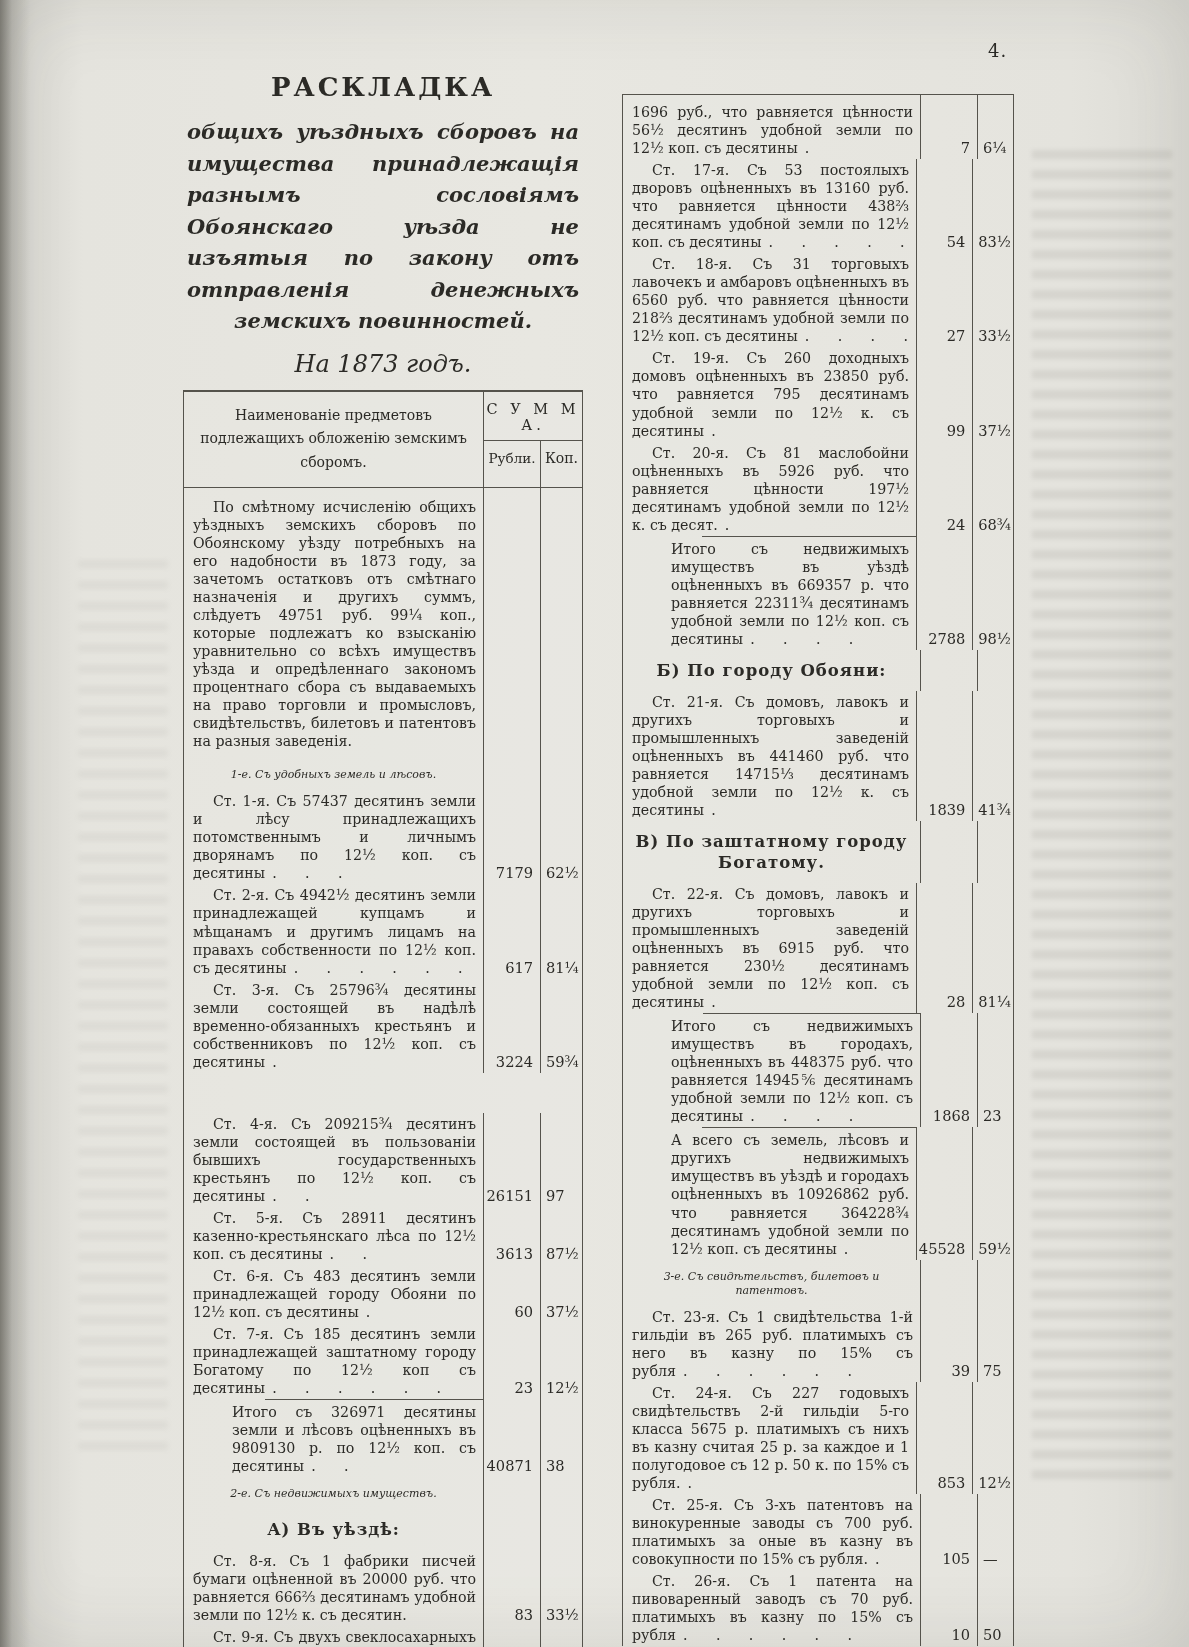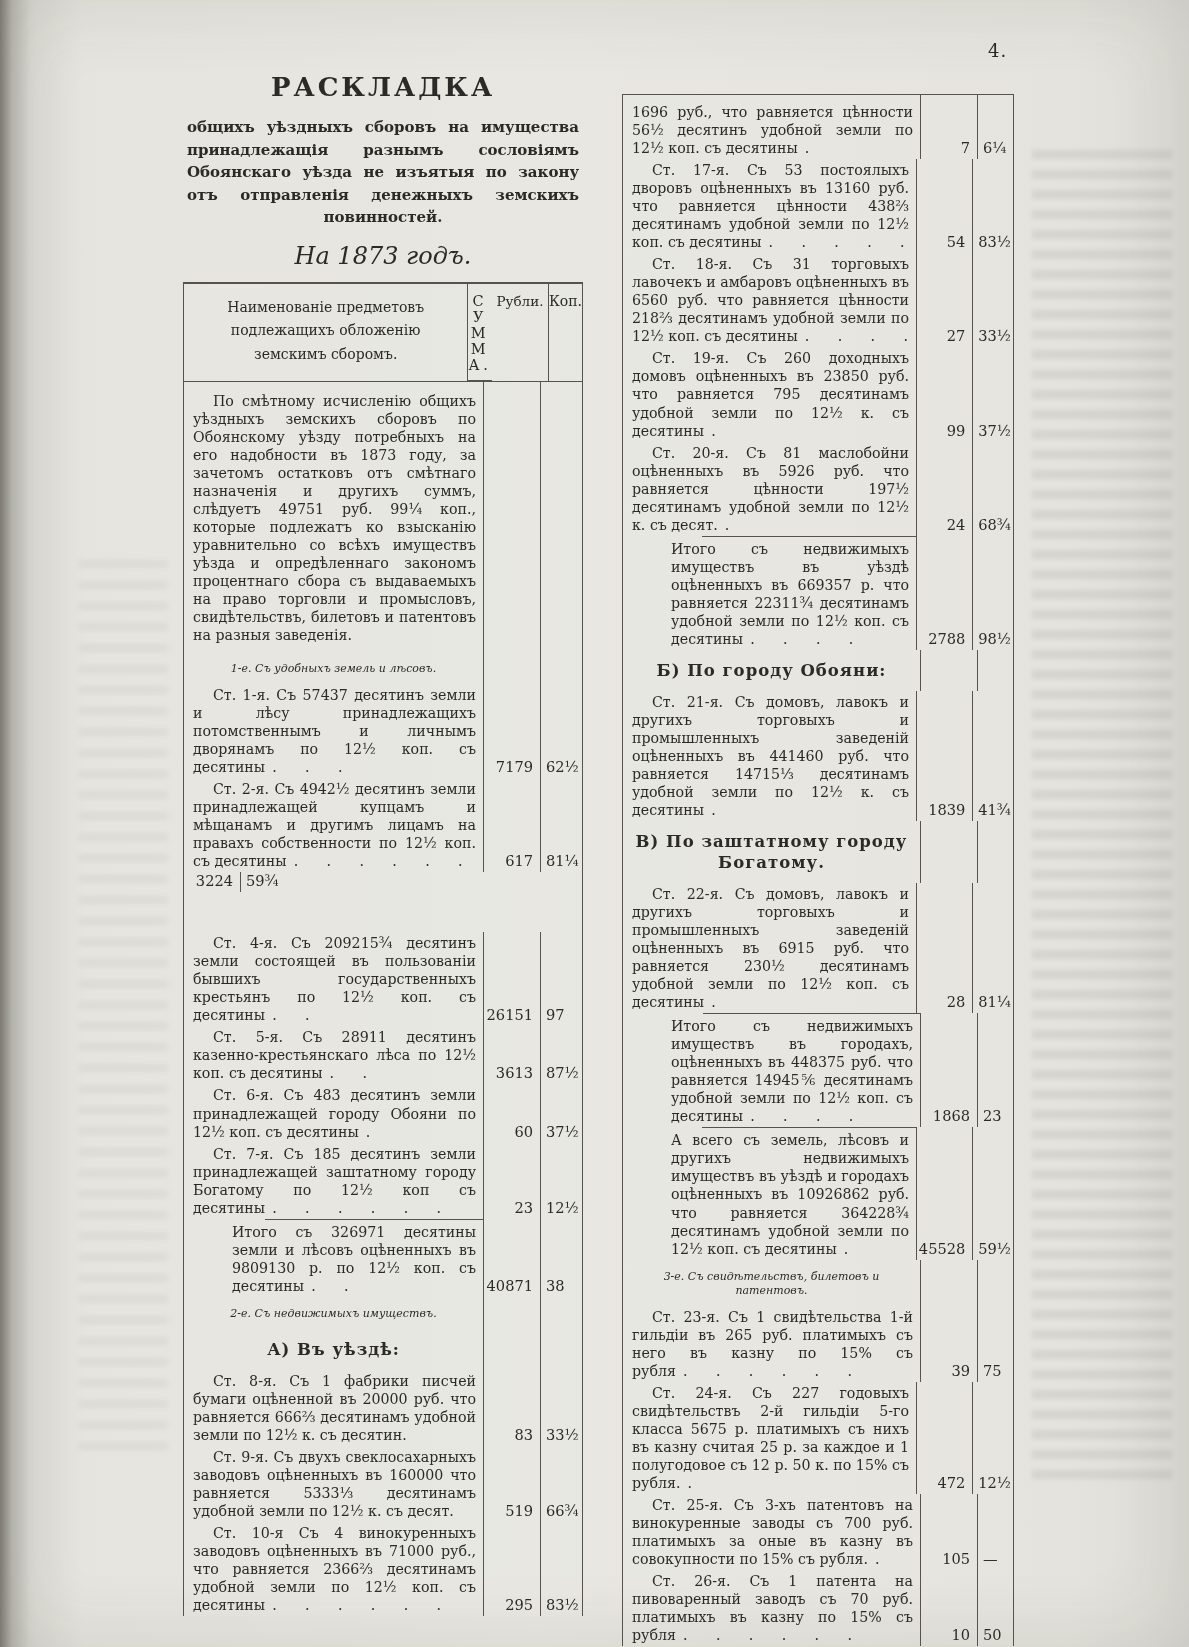--- a/index.html
+++ b/index.html
@@ -22,29 +22,29 @@
     filter:blur(2px);}
   .bleed-left{position:absolute;left:78px;top:560px;width:90px;height:900px;opacity:.35;
     background:repeating-linear-gradient(180deg, rgba(130,128,120,.25) 0 8px, rgba(0,0,0,0) 8px 21px);
     filter:blur(2.5px);}
   .page-number{position:absolute;left:988px;top:40px;font-size:18px;letter-spacing:1px;}
 
   .col-left{position:absolute;left:183px;top:72px;width:400px;}
   .col-right{position:absolute;left:622px;top:94px;width:392px;}
 
   .doc-title{text-align:center;font-weight:bold;font-size:26px;letter-spacing:3px;margin:0 0 14px 0;}
-  .doc-subtitle{font-weight:600;font-size:15px;line-height:1.5;text-align:justify;text-align-last:center;padding:0 4px;}
+  .doc-subtitle{font-weight:600;font-size:21px;line-height:1.5;text-align:justify;text-align-last:center;padding:0 4px;font-style:italic;}
   .doc-year{text-align:center;font-style:italic;font-size:24px;margin:13px 0 12px 0;}
 
   .table{border:1.5px solid var(--rule);border-bottom:none;background:rgba(255,255,255,.04);}
   .left-table{border-top:2.5px solid var(--rule);}
   .thead{display:flex;border-bottom:1.5px solid var(--rule);}
   .th-name{width:300px;border-right:1px solid var(--rule);text-align:center;font-size:14px;
     line-height:1.7;padding:12px 10px;}
-  .th-sum{flex:1;display:flex;flex-direction:row;}
+  .th-sum{flex:1;display:flex;flex-direction:column;}
   .th-sum-top{text-align:center;letter-spacing:4px;font-size:14.5px;padding:9px 0 7px;border-bottom:1px solid var(--rule);}
   .th-sub{display:flex;flex:1;}
   .th-rub{width:57px;border-right:1px solid var(--rule);text-align:center;font-size:13.5px;padding:9px 0;}
   .th-kop{flex:1;text-align:center;font-size:14px;padding:9px 0;}
 
   .tbody{display:flex;flex-direction:column;}
   .row{display:flex;align-items:stretch;}
   .c-text{width:300px;border-right:1px solid var(--rule);padding:2px 7px 2px 9px;
     font-size:14.2px;line-height:1.27;text-align:justify;position:relative;}
   .c-rub{width:57px;border-right:1px solid var(--rule);display:flex;align-items:flex-end;
@@ -105,20 +105,21 @@
     <div class="c-kop">62½</div>
   </div>
 
   <div class="row t-item">
     <div class="c-text">Ст. 2-я. Съ 4942½ десятинъ земли принадлежащей купцамъ и мѣщанамъ и другимъ лицамъ на правахъ собственности по 12½ коп. съ десятины .  .  .  .  .  .</div>
     <div class="c-rub">617</div>
     <div class="c-kop">81¼</div>
   </div>
 
   <div class="row t-item">
+    <div class="c-text">Ст. 3-я. Съ 25796¾ десятины земли состоящей въ надѣлѣ временно-обязанныхъ крестьянъ и собственниковъ по 12½ коп. съ десятины .</div>
     <div class="c-rub">3224</div>
     <div class="c-kop">59¾</div>
   </div>
 
   <div class="row t-item" style="margin-top: 40px;">
     <div class="c-text">Ст. 4-я. Съ 209215¾ десятинъ земли состоящей въ пользованіи бывшихъ государственныхъ крестьянъ по 12½ коп. съ десятины .  .</div>
     <div class="c-rub">26151</div>
     <div class="c-kop">97</div>
   </div>
 
@@ -262,21 +263,21 @@
   </div>
 
   <div class="row t-item">
     <div class="c-text">Ст. 23-я. Съ 1 свидѣтельства 1-й гильдіи въ 265 руб. платимыхъ съ него въ казну по 15% съ рубля .  .  .  .  .  .</div>
     <div class="c-rub">39</div>
     <div class="c-kop">75</div>
   </div>
 
   <div class="row t-item">
     <div class="c-text">Ст. 24-я. Съ 227 годовыхъ свидѣтельствъ 2-й гильдіи 5-го класса 5675 р. платимыхъ съ нихъ въ казну считая 25 р. за каждое и 1 полугодовое съ 12 р. 50 к. по 15% съ рубля. .</div>
-    <div class="c-rub">472</div>
+    <div class="c-rub">853</div>
     <div class="c-kop">12½</div>
   </div>
 
   <div class="row t-item">
     <div class="c-text">Ст. 25-я. Съ 3-хъ патентовъ на винокуренные заводы съ 700 руб. платимыхъ за оные въ казну въ совокупности по 15% съ рубля. .</div>
     <div class="c-rub">105</div>
     <div class="c-kop">—</div>
   </div>
 
   <div class="row t-item">

